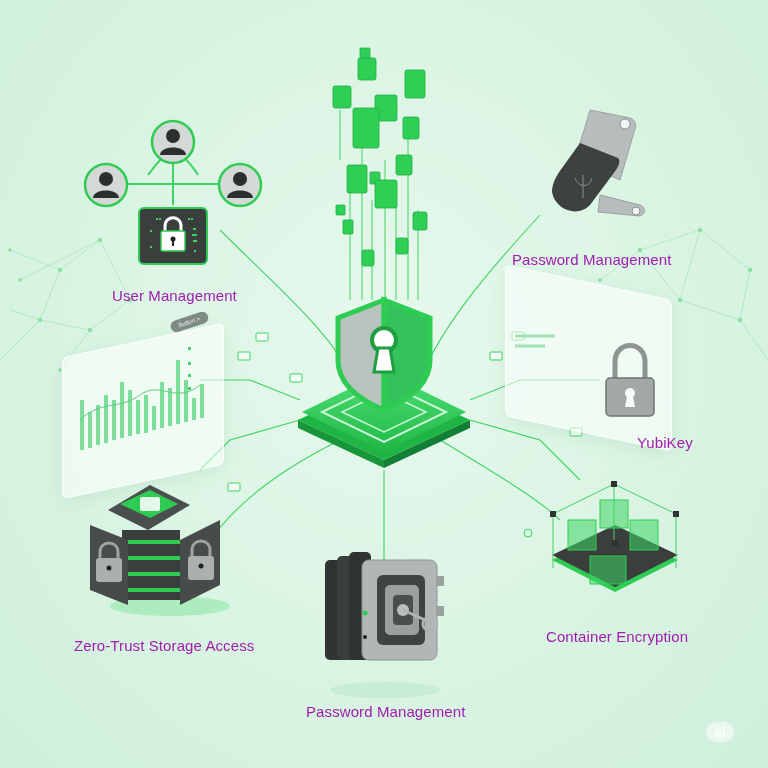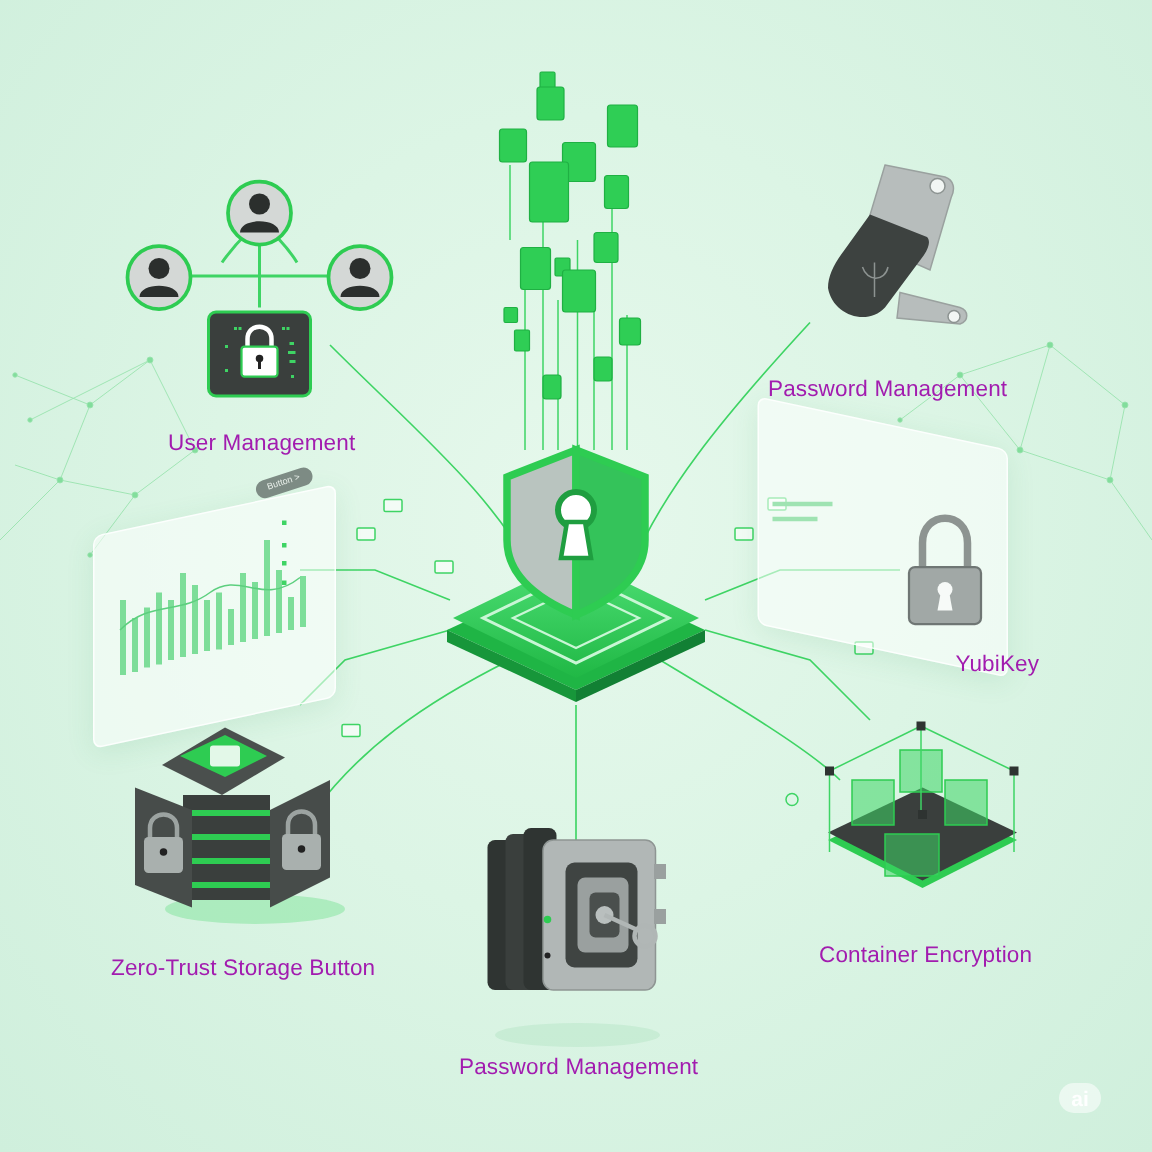--- a/index.html
+++ b/index.html
@@ -311,17 +311,17 @@
     <rect x="550" y="511" width="6" height="6"></rect>
       <rect x="611" y="481" width="6" height="6"></rect>
     <rect x="673" y="511" width="6" height="6"></rect>
       <rect x="612" y="540" width="6" height="6"></rect>
   </g>
 </svg>
 
 <div class="label" style="left:112px; top:287px;">User Management</div>
 <div class="label" style="left:512px; top:251px;">Password Management</div>
 <div class="label" style="left:607px; top:434px;margin-left:30px;">YubiKey</div>
-<div class="label" style="left:74px; top:637px;">Zero-Trust Storage Button</div>
+<div class="label" style="left:74px; top:637px;">Zero-Trust Storage Access</div>
 <div class="label" style="left:306px; top:703px;">Password Management</div>
 <div class="label" style="left:546px; top:628px;">Container Encryption</div>
 
 <div class="badge-ai">ai</div>
 
 </body></html>

